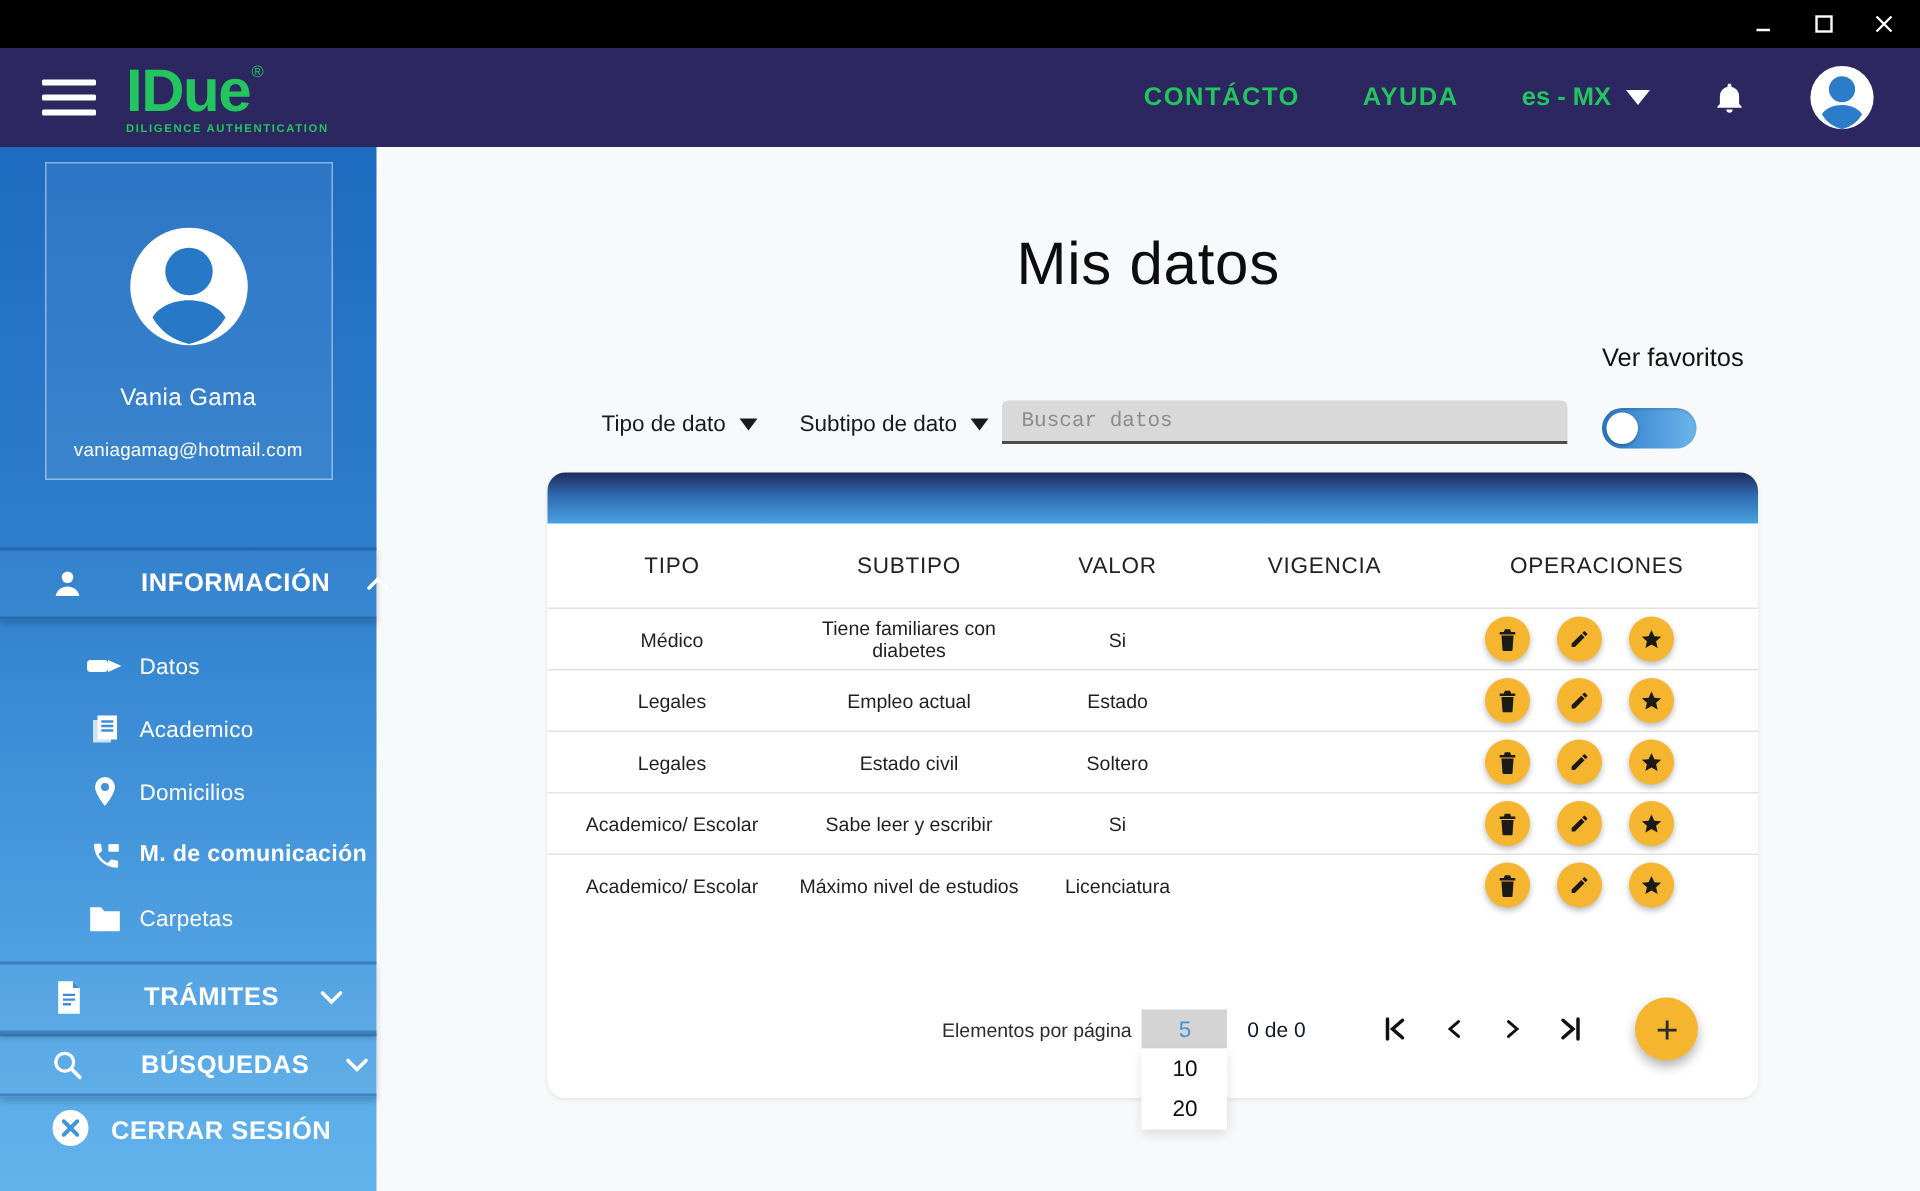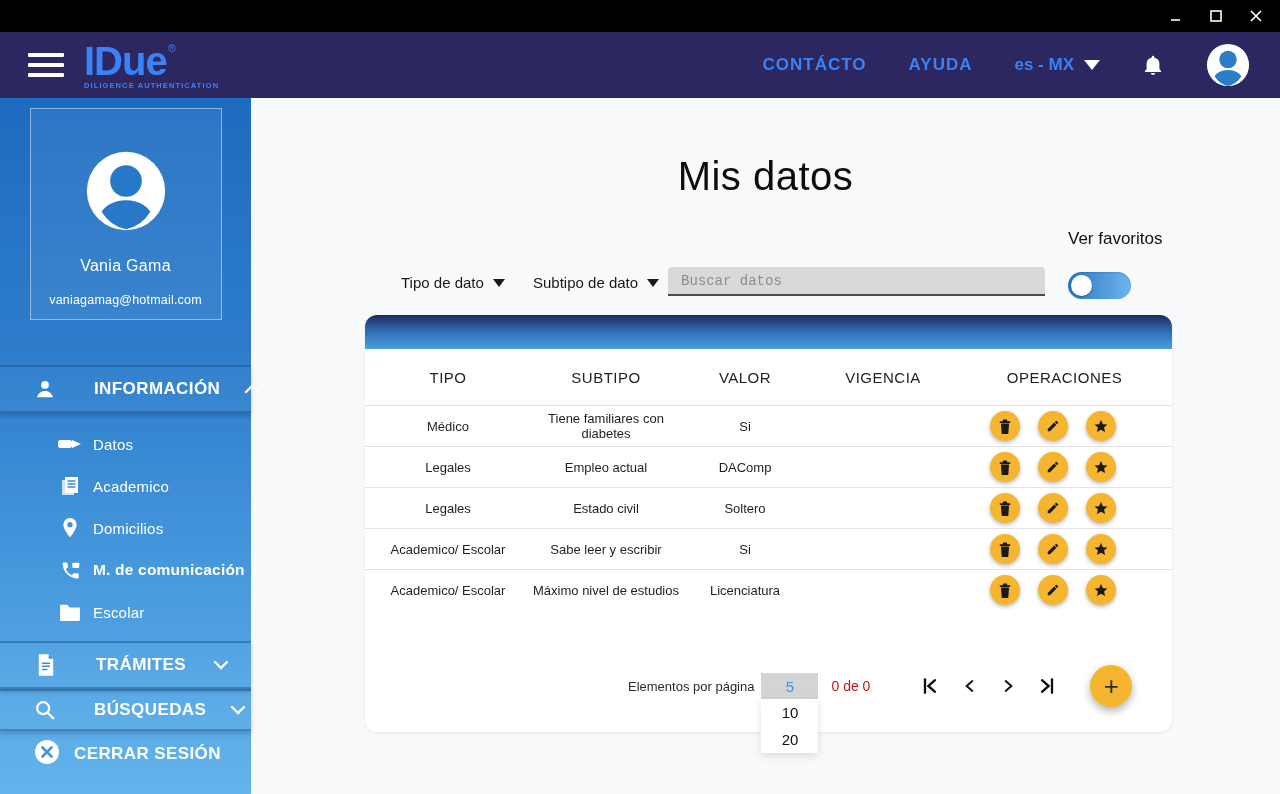--- a/index.html
+++ b/index.html
@@ -3,21 +3,21 @@
 <meta charset="utf-8">
 <style>
   * { margin:0; padding:0; box-sizing:border-box; }
   html,body { width:1280px; height:794px; overflow:hidden; font-family:"Liberation Sans", sans-serif; background:#f8f9fa; }
 
   
   .titlebar { height:32px; background:#000; display:flex; align-items:center; justify-content:flex-end; padding-right:16px; gap:24px; }
   .winbtn { width:16px; height:16px; display:flex; align-items:center; justify-content:center; cursor:pointer; }
 
   
-  .header { height:66px; background:#2c2760; display:flex; align-items:center; color:#3b82f6; padding:0 30px 0 28px; }
+  .header { height:66px; background:#2c2760; display:flex; align-items:center; color:#22c55e; padding:0 30px 0 28px; }
   .hamburger { width:36px; display:flex; flex-direction:column; gap:6px; cursor:pointer; }
   .hamburger span { display:block; height:4px; background:#fff; border-radius:1px; }
   .logo { margin-left:20px; line-height:1; }
   .logo-row { display:flex; align-items:flex-start; }
   .logo-main { font-size:40px; font-weight:700; letter-spacing:-1px; }
   .logo-reg { font-size:11px; margin-top:2px; margin-left:1px; }
   .logo-sub { font-size:7.5px; letter-spacing:1.1px; font-weight:700; margin-top:1px; }
   .header-right { margin-left:auto; display:flex; align-items:center; gap:42px; }
   .hnav { font-size:17px; font-weight:600; letter-spacing:1px; cursor:pointer; }
   .lang { display:flex; align-items:center; gap:10px; font-size:17px; font-weight:600; cursor:pointer; }
@@ -73,21 +73,21 @@
   .trow { display:grid; grid-template-columns:166px 150px 128px 148px 1fr; height:41px; align-items:center; border-top:1px solid #e3e3e3; }
   .td { text-align:center; font-size:13px; color:#1f1f1f; }
   .ops { display:flex; justify-content:center; gap:18px; padding-right:24px; }
   .op-btn { width:30px; height:30px; border-radius:50%; background:#f5b52f; border:none; display:flex; align-items:center; justify-content:center; cursor:pointer; box-shadow:0 2px 4px rgba(0,0,0,.28); }
 
   .pagination { height:92px; display:flex; align-items:center; position:relative; }
   .pg-label { margin-left:263px; font-size:13px; color:#2b2b2b; }
   .pg-select { margin-left:7px; width:57px; height:26px; background:#d4d4d4; display:flex; align-items:center; justify-content:center; font-size:15px; color:#4a90d9; cursor:pointer; position:relative; }
   .pg-options { position:absolute; top:26px; left:0; width:57px; background:#fff; box-shadow:0 3px 8px rgba(0,0,0,.12); z-index:20; }
   .pg-option { height:27px; display:flex; align-items:center; justify-content:center; font-size:15px; color:#111; cursor:pointer; }
-  .pg-range { margin-left:13px; font-size:14px; color:#b91c1c; }
+  .pg-range { margin-left:13px; font-size:14px; color:#0f172a; }
   .pg-nav { margin-left:49px; display:flex; align-items:center; gap:17px; }
   .pg-nav-btn { width:22px; height:22px; display:flex; align-items:center; justify-content:center; cursor:pointer; background:none; border:none; }
   .add-btn { margin-left:32px; width:42px; height:42px; border-radius:50%; background:#f5b52f; border:none; font-size:26px; color:#2b2b2b; cursor:pointer; box-shadow:0 4px 8px rgba(0,0,0,.30); display:flex; align-items:center; justify-content:center; line-height:1; }
 </style>
 </head>
 <body>
 
 <div class="titlebar">
   <div class="winbtn">
     <svg width="14" height="14" viewBox="0 0 14 14">
@@ -209,21 +209,21 @@
             </svg>
         </span>
         <span class="subitem-label">M. de comunicación</span>
       </div>
       <div class="subitem">
         <span class="sub-icon">
           <svg width="22" height="18" viewBox="0 0 24 20" fill="#fff">
               <path d="M1 2h8l2.5 3H23v14a1 1 0 0 1-1 1H2a1 1 0 0 1-1-1z"></path>
             </svg>
         </span>
-        <span class="subitem-label">Escolar</span>
+        <span class="subitem-label">Carpetas</span>
       </div>
     </div>
 
     <div class="section-bar">
       <span class="sec-icon">
         <svg width="18" height="22" viewBox="0 0 20 24" fill="#fff">
             <path d="M2 0h11l5 5v19H2z"></path>
             <path d="M13 0v5h5" fill="#3c8ddb"></path>
             <path d="M5.5 10h9M5.5 13.5h9M5.5 17h6" stroke="#3c8ddb" stroke-width="1.7"></path>
           </svg>
@@ -315,21 +315,21 @@
               <svg width="16" height="15" viewBox="0 0 24 24" fill="#1a1a1a">
                 <path d="M12 1.5l3.1 6.7 7.2.7-5.4 4.8 1.6 7.1L12 17.1l-6.5 3.7 1.6-7.1L1.7 8.9l7.2-.7z"></path>
               </svg>
             </button>
         </div>
       </div>
 
       <div class="trow">
         <div class="td">Legales</div>
         <div class="td">Empleo actual</div>
-        <div class="td">DAComp</div>
+        <div class="td">Estado</div>
         <div class="td"></div>
         <div class="ops">
           <button class="op-btn">
               <svg width="14" height="15" viewBox="0 0 24 26" fill="#1a1a1a">
                 <path d="M5 8h14l-1.2 16.5a1.5 1.5 0 0 1-1.5 1.5H7.7a1.5 1.5 0 0 1-1.5-1.5z"></path>
                 <path d="M9 1h6l1.2 3H21v3H3V4h4.8z"></path>
               </svg>
             </button>
           <button class="op-btn">
               <svg width="14" height="14" viewBox="0 0 24 24" fill="#1a1a1a">

